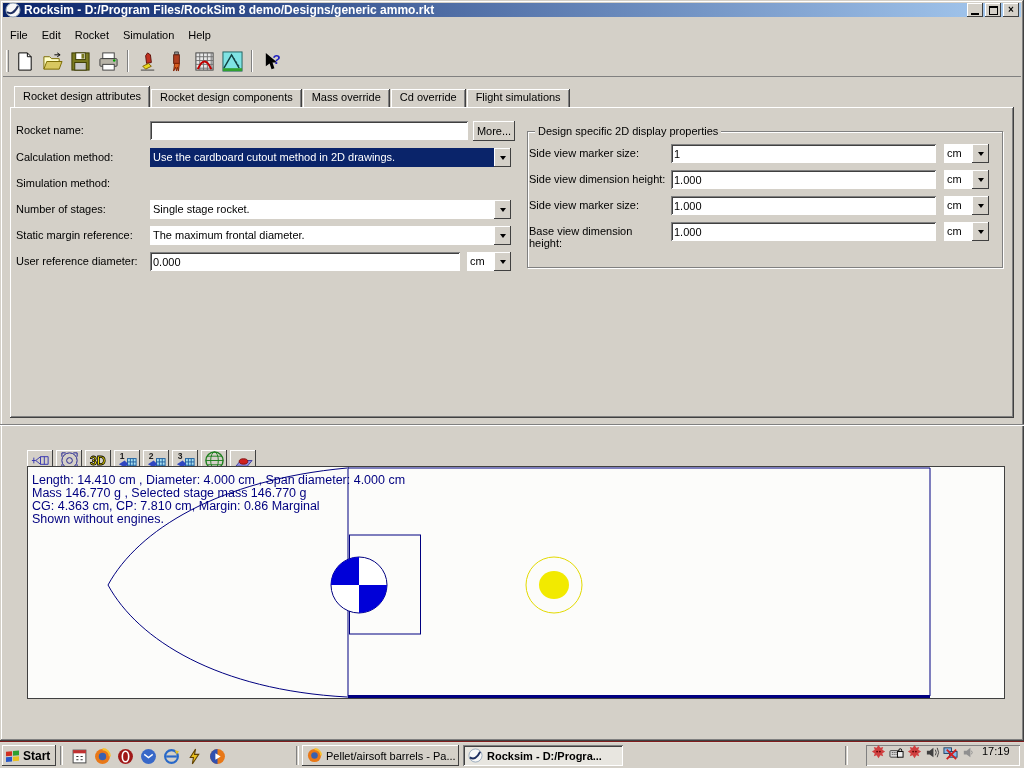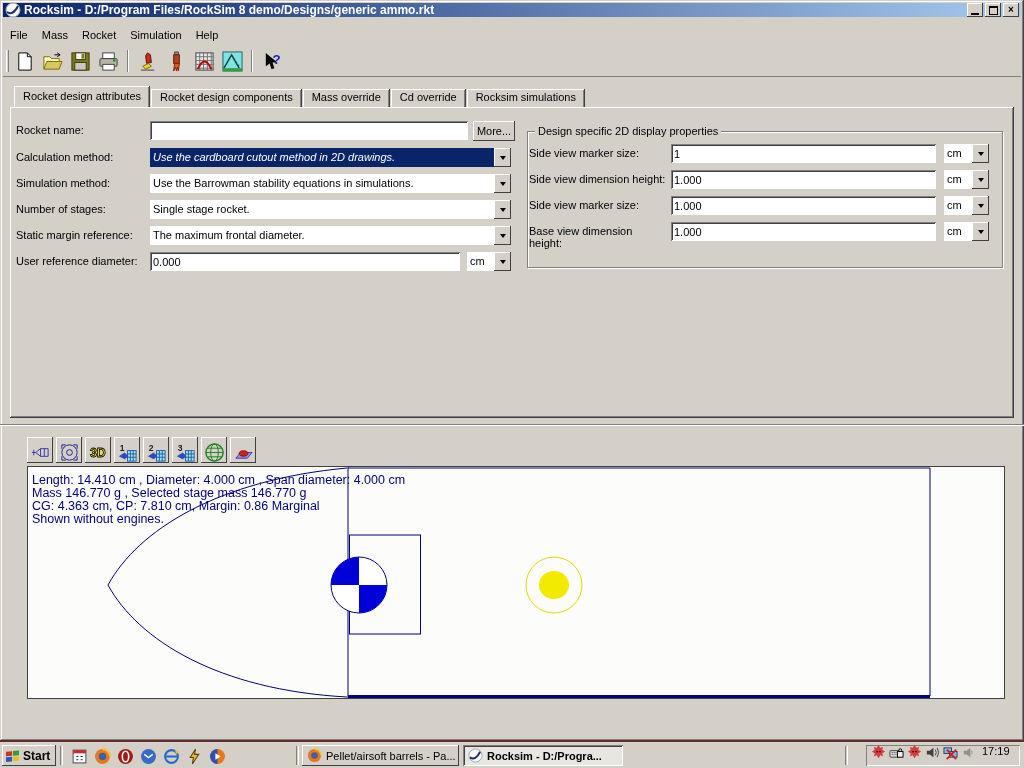--- a/index.html
+++ b/index.html
@@ -48,21 +48,21 @@
 
   .pushbtn { display:flex; align-items:center; justify-content:center; font-size:11px; }
 
   .groupbox { position:absolute; left:517px; top:18px; width:476px; height:143px; }
   .gb-border { position:absolute; left:0; top:6px; right:0; bottom:0; border:1px solid #808080; box-shadow:inset 1px 1px #fff, 1px 1px 0 #fff; }
   .gb-legend { position:absolute; left:8px; top:0; background:#d4d0c8; padding:0 3px; z-index:1; }
 
   .divider { position:absolute; left:0; top:424px; width:1024px; height:2px; border-top:1px solid #808080; border-bottom:1px solid #fff; }
 
   .viewbar { position:absolute; left:27px; top:437px; display:flex; gap:3px; }
-  .vbtn { width:26px; height:26px; display:flex; align-items:flex-end; justify-content:center; }
+  .vbtn { width:26px; height:26px; display:flex; align-items:flex-start; justify-content:center;margin-top:13px; }
   .vbtn svg { width:21px; height:21px; }
 
   .canvas { position:absolute; left:27px; top:466px; width:978px; height:233px; background:#fcfcfa; border:1px solid #404040; }
 
   .taskbar { position:absolute; left:0; top:741px; width:1024px; height:27px; background:#d4d0c8; border-top:1px solid #7f1d1d; box-shadow: inset 0 1px #dcd8d0; }
   .startbtn { position:absolute; left:2px; top:3px; width:54px; height:21px; display:flex; align-items:center; padding-left:3px; gap:3px; font-weight:bold; font-size:12px; }
   .ql { position:absolute; top:6px; width:17px; height:17px; }
   .taskbtn { position:absolute; top:3px; height:21px; display:flex; align-items:center; gap:4px; padding:8px 5px; font-size:11px; white-space:nowrap; overflow:hidden; }
   .taskbtn.active { box-shadow: inset 1px 1px #808080, inset -1px -1px #fff, inset 2px 2px #404040; background:#e8e6e0; font-weight:bold; }
   .taskbtn svg { width:15px; height:15px; flex:0 0 auto; }
@@ -88,21 +88,21 @@
         </div>
       <div class="winbtn raised-thin">
           <div class="glyph-max"></div>
         </div>
       <div class="winbtn raised-thin">×</div>
     </div>
   </div>
 
   <div class="menubar">
     <span class="menuitem">File</span>
-    <span class="menuitem">Mass</span>
+    <span class="menuitem">Edit</span>
     <span class="menuitem">Rocket</span>
     <span class="menuitem">Simulation</span>
     <span class="menuitem">Help</span>
   </div>
 
   <div class="toolbar">
     <div class="grip"></div>
     <div class="tbtn">
       <svg viewBox="0 0 22 22">
         <path d="M5 2h9l4 4v14H5z" fill="#fff" stroke="#000"></path>
@@ -169,44 +169,38 @@
         <text x="11" y="14" font-size="14" font-weight="bold" fill="#2020c0">?</text>
       </svg>
     </div>
   </div>
 
   <div class="tabstrip">
     <div class="tab active">Rocket design attributes</div>
     <div class="tab">Rocket design components</div>
     <div class="tab">Mass override</div>
     <div class="tab">Cd override</div>
-    <div class="tab">Rocksim simulations</div>
+    <div class="tab">Flight simulations</div>
   </div>
 
   <div class="tabpanel">
 
     <span class="flabel" style="left:6px; top:17px; width:130px;">Rocket name:</span>
     <input class="tinput sunken" style="left: 140px; top: 14px; width: 318px;" value="">
     <div class="pushbtn raised-thin" style="position:absolute; left:463px; top:14px; width:42px; height:20px;">More...</div>
 
     <span class="flabel" style="left:6px; top:44px; width:130px;">Calculation method:</span>
-    <div class="combo sunken" style="left:140px; top:41px; width:361px;font-style:italic;">
+    <div class="combo sunken" style="left:140px; top:41px; width:361px;">
       <span class="ctext sel">Use the cardboard cutout method in 2D drawings.</span>
       <span class="cbtn raised-thin">
           <span class="darr"></span>
         </span>
     </div>
 
     <span class="flabel" style="left:6px; top:70px; width:130px;">Simulation method:</span>
-    <div class="combo sunken" style="left:140px; top:67px; width:361px;">
-      <span class="ctext">Use the Barrowman stability equations in simulations.</span>
-      <span class="cbtn raised-thin">
-          <span class="darr"></span>
-        </span>
-    </div>
 
     <span class="flabel" style="left:6px; top:96px; width:130px;">Number of stages:</span>
     <div class="combo sunken" style="left:140px; top:93px; width:361px;">
       <span class="ctext">Single stage rocket.</span>
       <span class="cbtn raised-thin">
           <span class="darr"></span>
         </span>
     </div>
 
     <span class="flabel" style="left:6px; top:122px; width:130px;">Static margin reference:</span>

